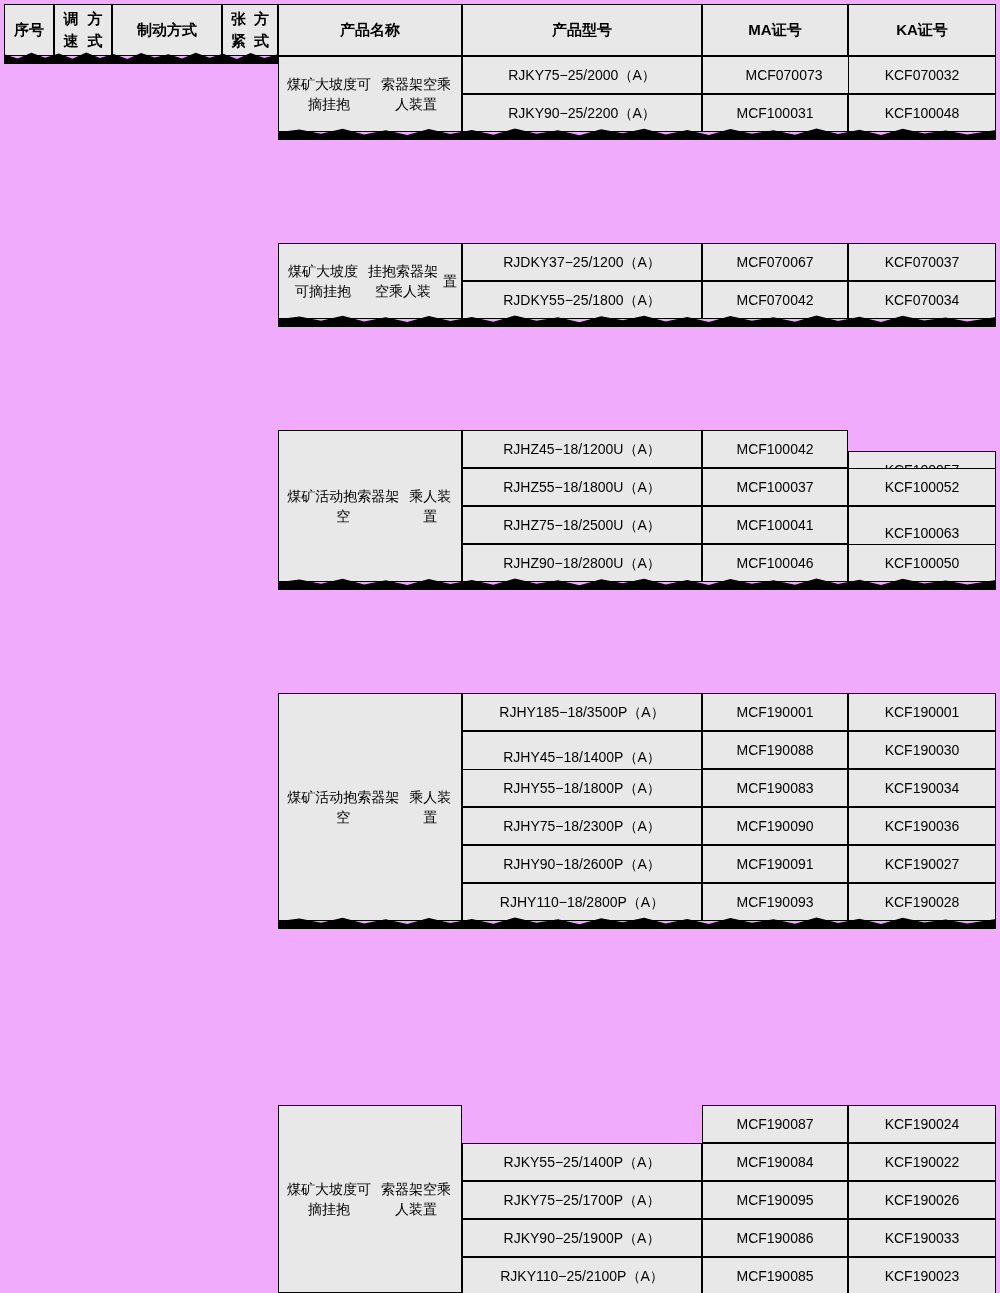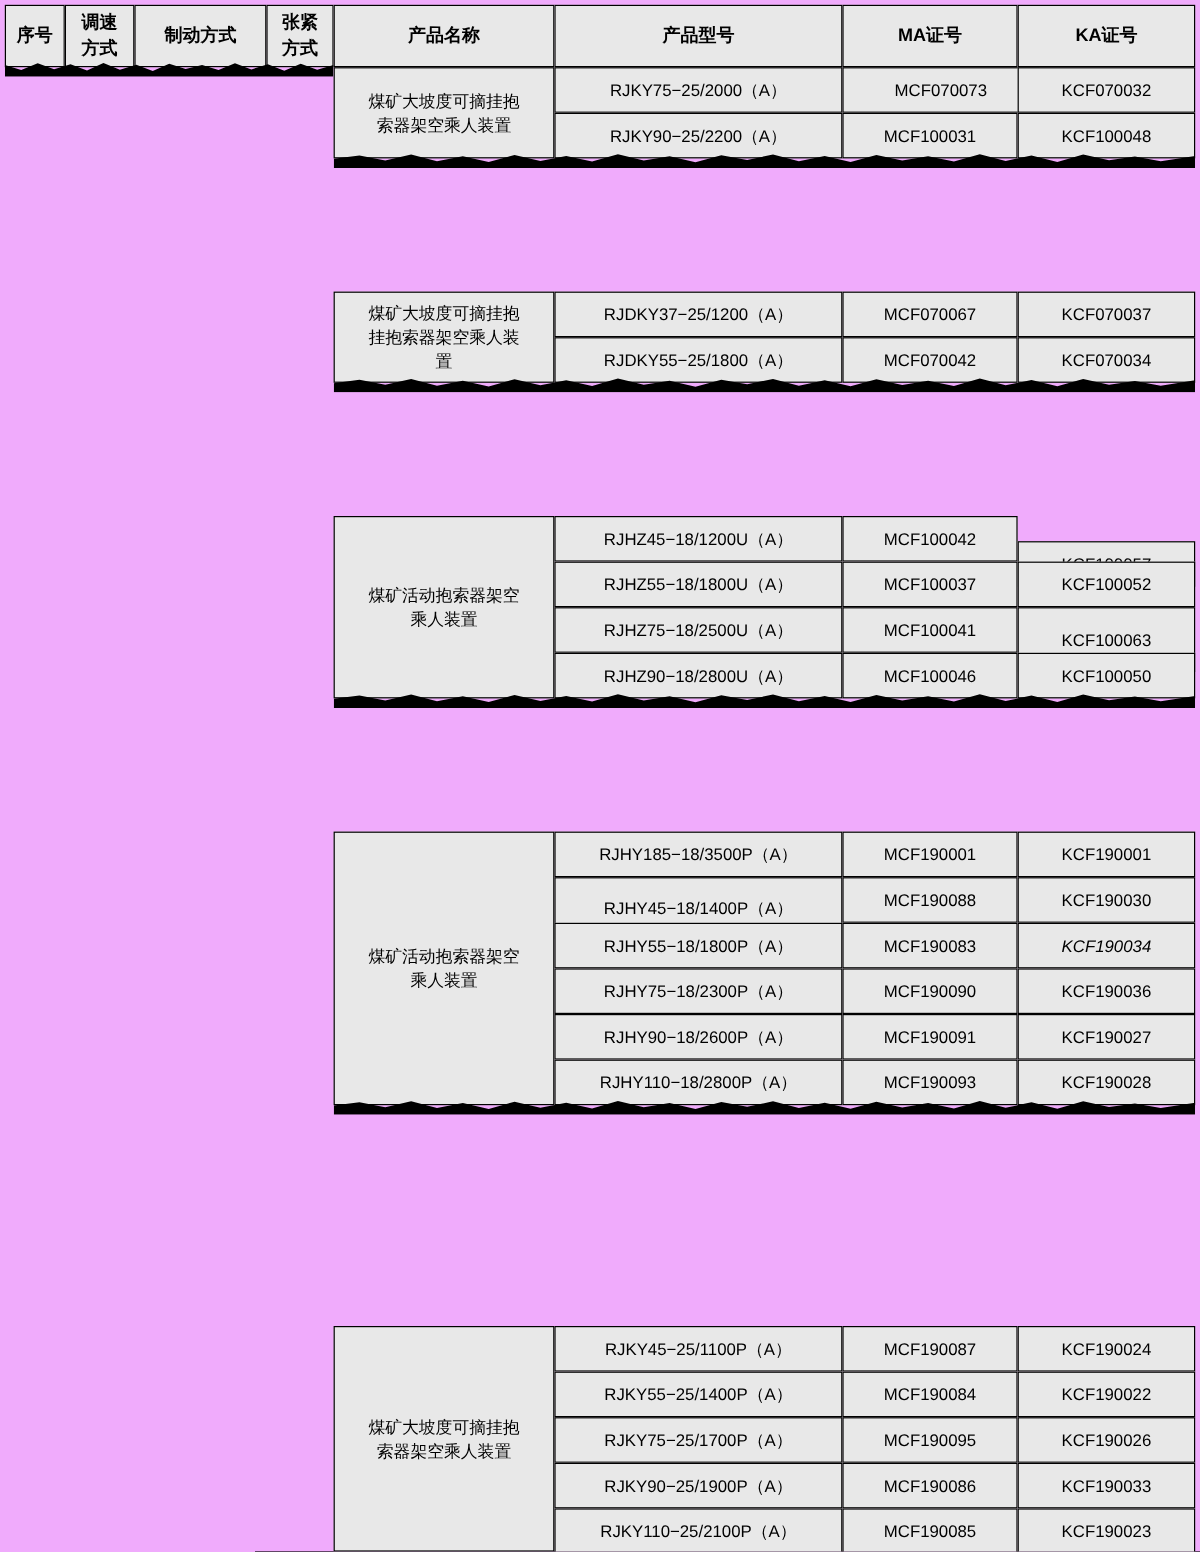--- a/index.html
+++ b/index.html
@@ -35,21 +35,21 @@
     font-size: 14px;
     line-height: 1.35;
     padding: 2px 4px;
   }
   .cell.head {
     background: #e8e8e8;
     font-weight: bold;
     font-size: 15px;
   }
   .cell.multiline {
-    flex-direction: column;
+    flex-direction: row;
     line-height: 1.45;
   }
   .cell .tx { display: block; }
 
   
   .tear {
     position: absolute;
     height: 14px;
     background: #000000;
     
@@ -238,21 +238,21 @@
   <div class="cell" style="left:848px; top:731px; width:148px; height:38px;">
     <span class="tx">KCF190030</span>
   </div>
 
   <div class="cell" style="left:462px; top:769px; width:240px; height:38px;">
     <span class="tx">RJHY55−18/1800P（A）</span>
   </div>
   <div class="cell" style="left:702px; top:769px; width:146px; height:38px;">
     <span class="tx">MCF190083</span>
   </div>
-  <div class="cell" style="left:848px; top:769px; width:148px; height:38px;font-style:italic;">
+  <div class="cell" style="left:848px; top:769px; width:148px; height:38px;">
     <span class="tx">KCF190034</span>
   </div>
 
   <div class="cell" style="left:462px; top:807px; width:240px; height:38px;">
     <span class="tx">RJHY75−18/2300P（A）</span>
   </div>
   <div class="cell" style="left:702px; top:807px; width:146px; height:38px;">
     <span class="tx">MCF190090</span>
   </div>
   <div class="cell" style="left:848px; top:807px; width:148px; height:38px;">
@@ -279,23 +279,20 @@
     <span class="tx">KCF190028</span>
   </div>
 
   <div class="tear" style="left:278px; top:915px; width:718px;"></div>
 
   <div class="cell multiline" style="left:278px; top:1105px; width:184px; height:188px;">
     <span class="tx">煤矿大坡度可摘挂抱</span>
     <span class="tx">索器架空乘人装置</span>
   </div>
 
-  <div class="cell" style="left:462px; top:1105px; width:240px; height:38px;">
-    <span class="tx">RJKY45−25/1100P（A）</span>
-  </div>
   <div class="cell" style="left:702px; top:1105px; width:146px; height:38px;">
     <span class="tx">MCF190087</span>
   </div>
   <div class="cell" style="left:848px; top:1105px; width:148px; height:38px;">
     <span class="tx">KCF190024</span>
   </div>
 
   <div class="cell" style="left:462px; top:1143px; width:240px; height:38px;">
     <span class="tx">RJKY55−25/1400P（A）</span>
   </div>

